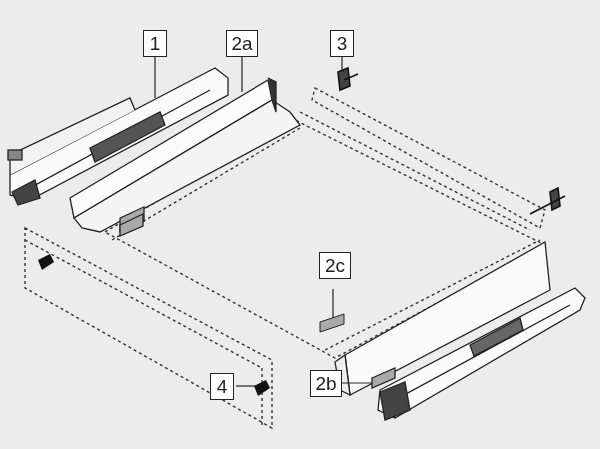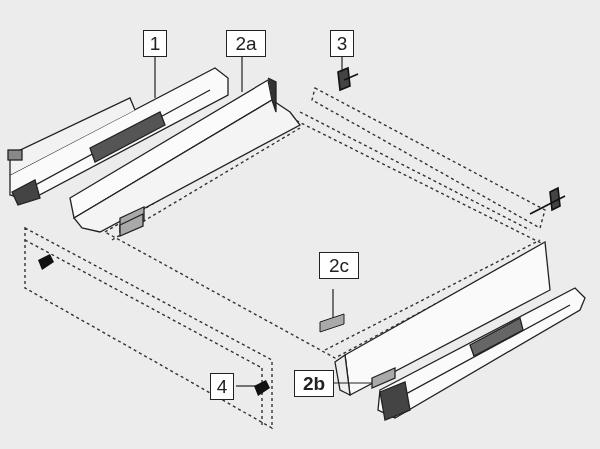--- a/index.html
+++ b/index.html
@@ -3,21 +3,21 @@
 <meta charset="utf-8">
 <style>
   html, body { margin: 0; padding: 0; }
   body { width: 600px; height: 449px; background: #ececec; overflow: hidden; position: relative;
          font-family: "Liberation Sans", sans-serif; }
   #stage { position: absolute; left: 0; top: 0; width: 600px; height: 449px; }
   .callout { position: absolute; background: #ffffff; border: 1.5px solid #222; color: #222;
              font-size: 19px; line-height: 1; display: flex; align-items: center; justify-content: center;
              box-sizing: border-box; height: 27px; }
   .callout.w1 { width: 24px; }
-  .callout.w2 { width: 40px; }
+  .callout.w2 { width: 32px; }
 </style>
 </head>
 <body>
 
 <div id="stage">
   <svg width="600" height="449" viewBox="0 0 600 449">
     <g fill="none" stroke="#333" stroke-width="1.4" stroke-dasharray="3,3">
 
       <path d="M105 232 L295 120 L545 245 L335 358 Z"></path>
       <path d="M112 240 L300 128"></path>
@@ -80,17 +80,17 @@
       <line x1="242" y1="54" x2="242" y2="92"></line>
       <line x1="342" y1="54" x2="342" y2="72"></line>
       <line x1="333" y1="289" x2="333" y2="318"></line>
       <line x1="322" y1="383" x2="372" y2="383"></line>
       <line x1="236" y1="386" x2="256" y2="386"></line>
     </g>
   </svg>
 
   <div class="callout w1" style="left:143px;top:30px;">1</div>
   <div class="callout w2" style="left:226px;top:30px;">2a</div>
-  <div class="callout w2" style="left:294px;top:370px;font-weight:bold;">2b</div>
+  <div class="callout w2" style="left:310px;top:370px;">2b</div>
   <div class="callout w2" style="left:319px;top:252px;">2c</div>
   <div class="callout w1" style="left:330px;top:30px;">3</div>
   <div class="callout w1" style="left:210px;top:373px;">4</div>
 </div>
 
 </body></html>

